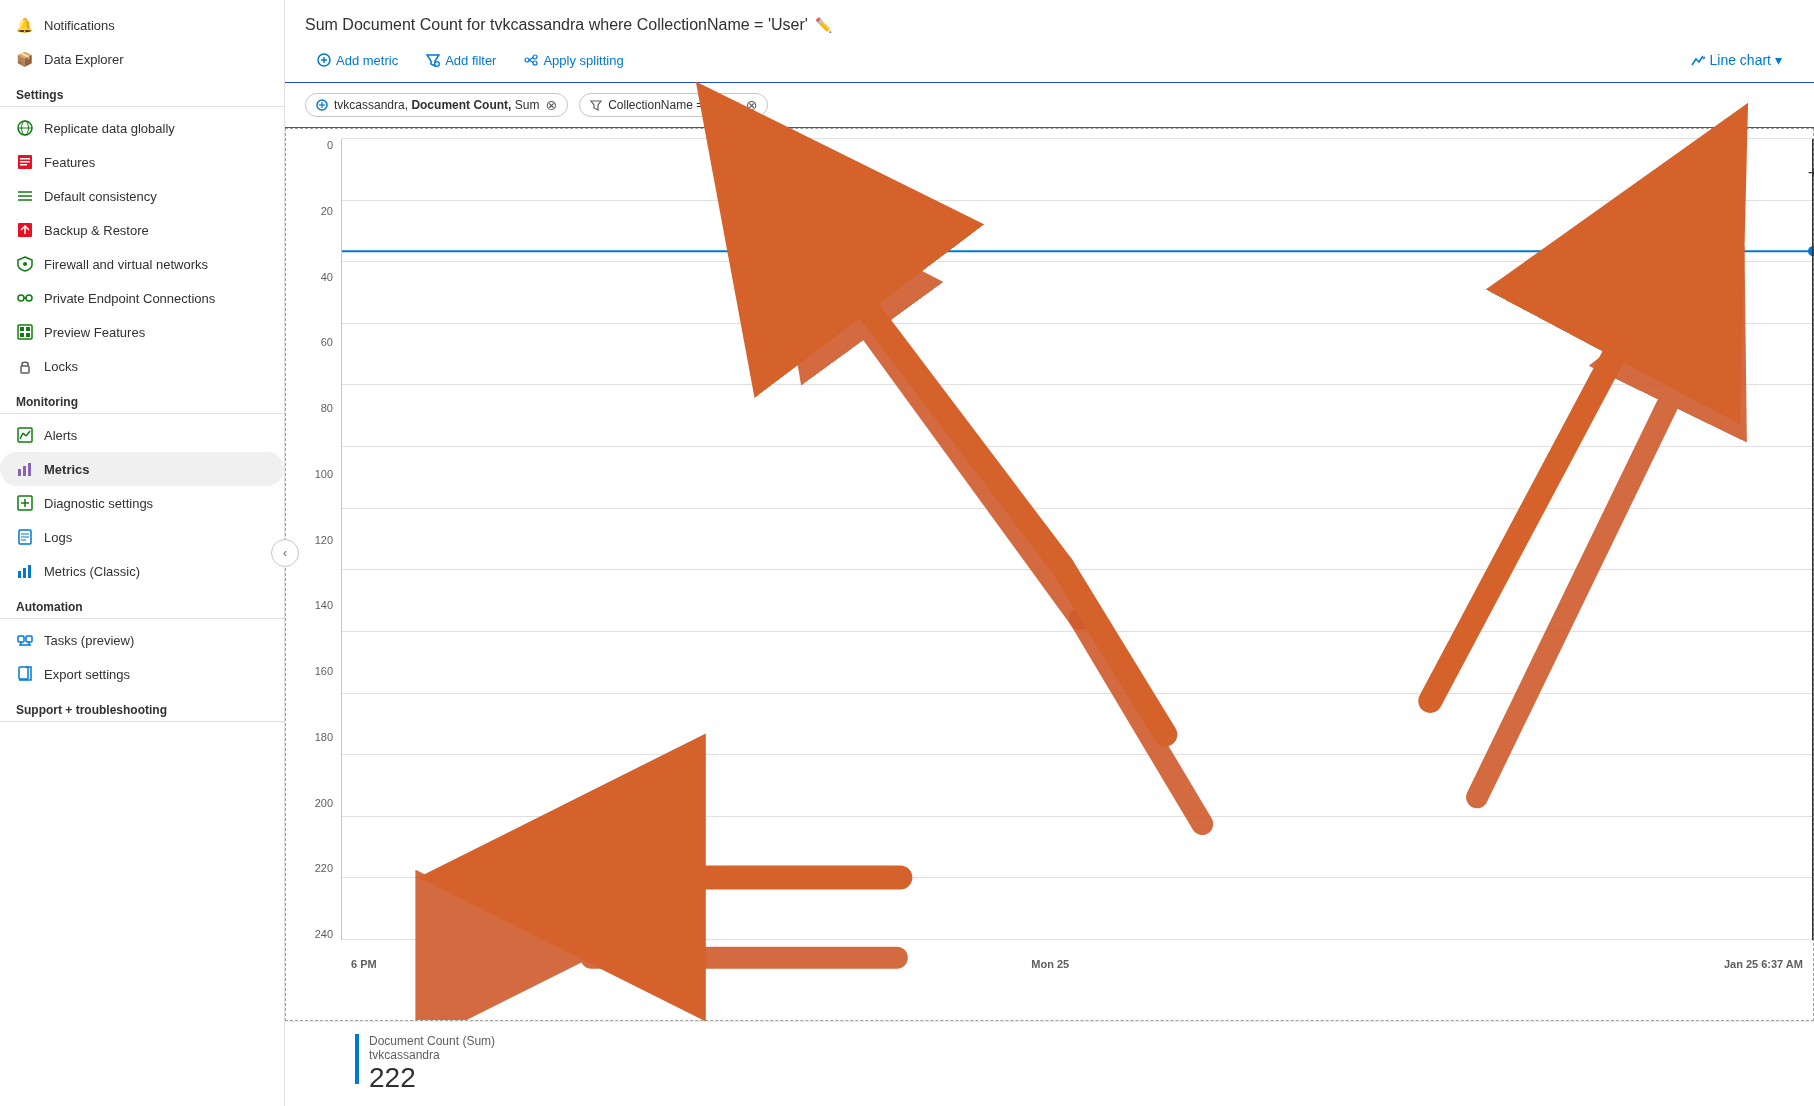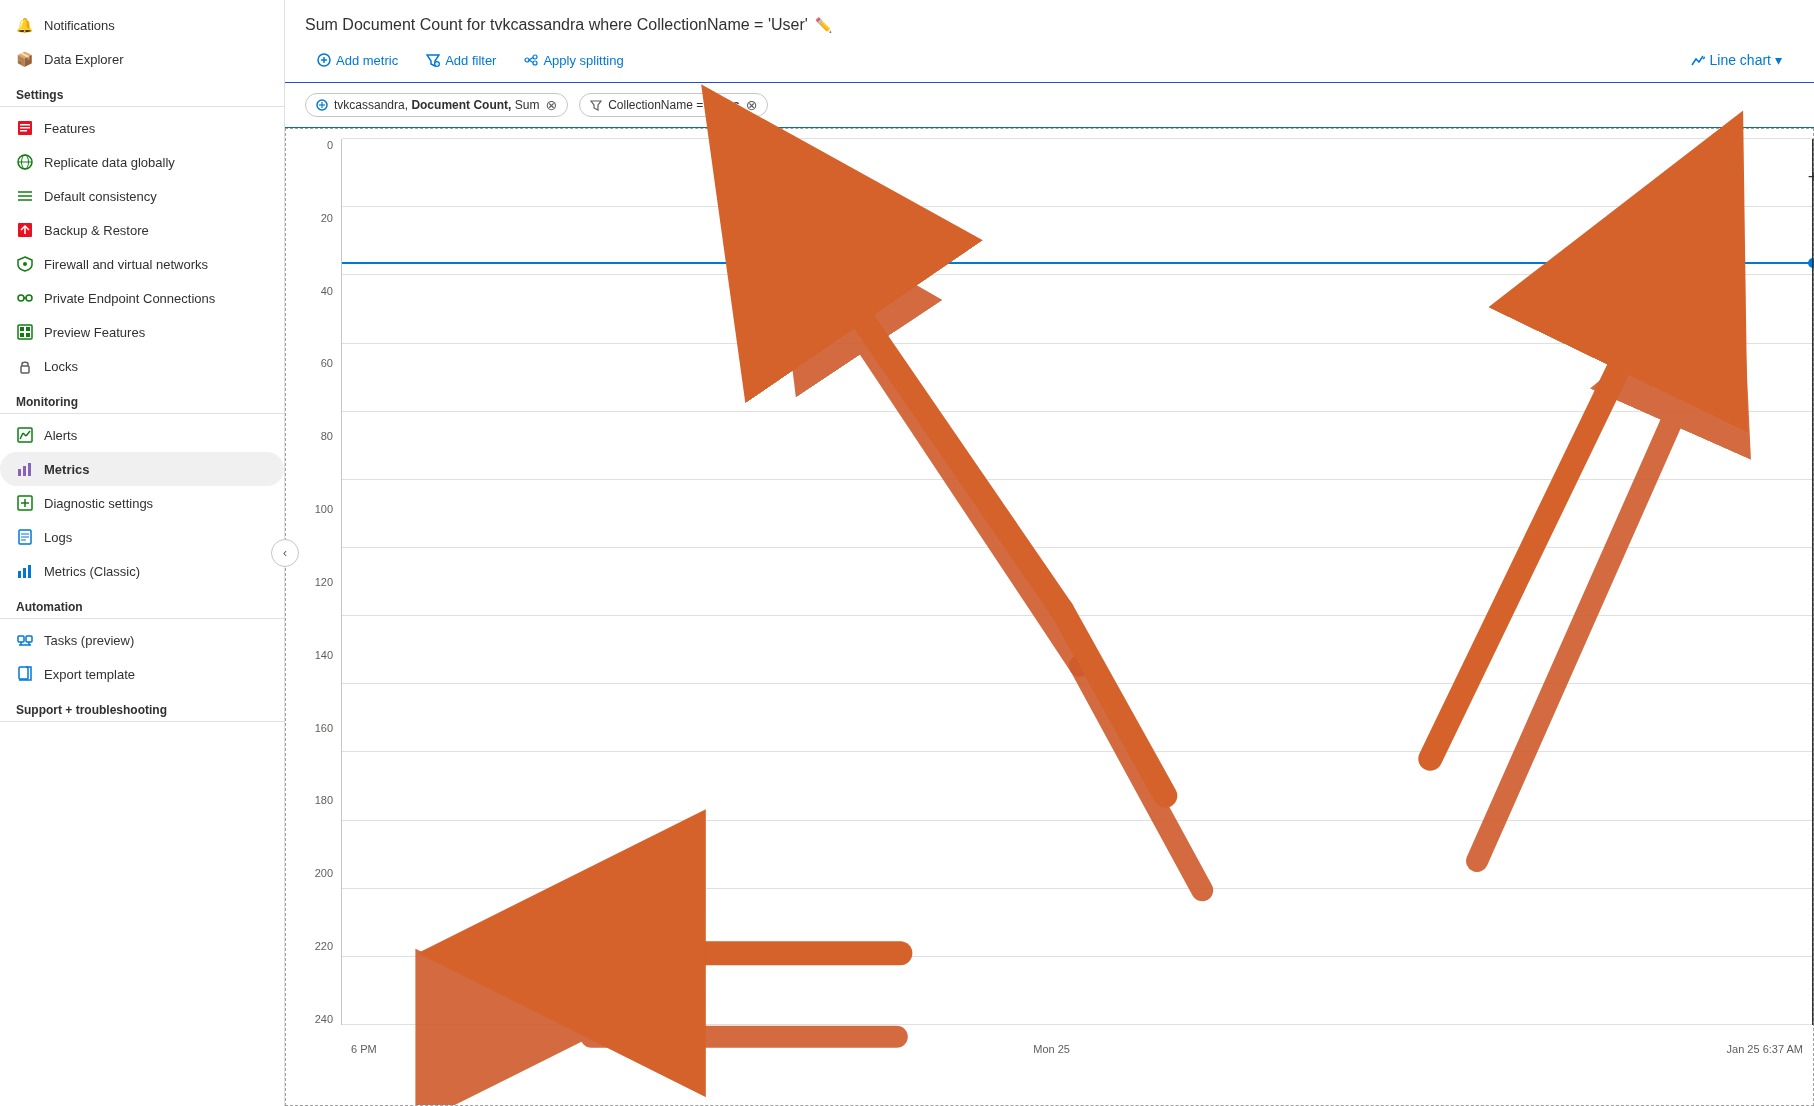--- a/index.html
+++ b/index.html
@@ -212,20 +212,21 @@
     .x-axis {
       position: absolute;
       left: 55px;
       right: 0;
       bottom: 50px;
       display: flex;
       justify-content: space-between;
       padding: 0 20px;
       color: #605e5c;
       font-size: 11px;
+      font-weight: bold;
     }
 
     
     .icon-blue { color: #0078d4; }
     .icon-green { color: #107c10; }
     .icon-purple { color: #8764b8; }
     .icon-gray { color: #605e5c; }
     .icon-red { color: #e81123; }
   </style>
 </head>
@@ -237,39 +238,39 @@
     <span class="sidebar-icon">🔔</span>
     <span>Notifications</span>
   </div>
   <div class="sidebar-item">
     <span class="sidebar-icon">📦</span>
     <span>Data Explorer</span>
   </div>
 
   <div class="sidebar-section-label">Settings</div>
   <div class="sidebar-item">
+    <span class="sidebar-icon icon-green">
+      <svg width="16" height="16" viewBox="0 0 16 16">
+          <circle cx="8" cy="8" r="7" fill="none" stroke="#107c10" stroke-width="1.5"></circle>
+          <ellipse cx="8" cy="8" rx="3.5" ry="7" fill="none" stroke="#107c10" stroke-width="1"></ellipse>
+          <line x1="1" y1="8" x2="15" y2="8" stroke="#107c10" stroke-width="1"></line>
+        </svg>
+    </span>
+    <span>Replicate data globally</span>
+  </div>
+  <div class="sidebar-item">
     <span class="sidebar-icon icon-red">
       <svg width="16" height="16" viewBox="0 0 16 16">
           <rect x="1" y="1" width="14" height="14" rx="1" fill="#e81123"></rect>
           <rect x="3" y="4" width="10" height="1.5" fill="#fff"></rect>
           <rect x="3" y="7" width="10" height="1.5" fill="#fff"></rect>
           <rect x="3" y="10" width="7" height="1.5" fill="#fff"></rect>
         </svg>
     </span>
     <span>Features</span>
-  </div>
-  <div class="sidebar-item">
-    <span class="sidebar-icon icon-green">
-      <svg width="16" height="16" viewBox="0 0 16 16">
-          <circle cx="8" cy="8" r="7" fill="none" stroke="#107c10" stroke-width="1.5"></circle>
-          <ellipse cx="8" cy="8" rx="3.5" ry="7" fill="none" stroke="#107c10" stroke-width="1"></ellipse>
-          <line x1="1" y1="8" x2="15" y2="8" stroke="#107c10" stroke-width="1"></line>
-        </svg>
-    </span>
-    <span>Replicate data globally</span>
   </div>
   <div class="sidebar-item">
     <span class="sidebar-icon icon-green">
       <svg width="16" height="16" viewBox="0 0 16 16">
           <line x1="1" y1="4" x2="15" y2="4" stroke="#107c10" stroke-width="1.5"></line>
           <line x1="1" y1="8" x2="15" y2="8" stroke="#107c10" stroke-width="1.5"></line>
           <line x1="1" y1="12" x2="15" y2="12" stroke="#107c10" stroke-width="1.5"></line>
         </svg>
     </span>
     <span>Default consistency</span>
@@ -392,21 +393,21 @@
     </span>
     <span>Tasks (preview)</span>
   </div>
   <div class="sidebar-item">
     <span class="sidebar-icon icon-blue">
       <svg width="16" height="16" viewBox="0 0 16 16">
           <rect x="2" y="1" width="9" height="12" rx="1" fill="none" stroke="#0078d4" stroke-width="1.5"></rect>
           <polyline points="9,1 14,1 14,14 2,14" fill="none" stroke="#0078d4" stroke-width="1.5"></polyline>
         </svg>
     </span>
-    <span>Export template</span>
+    <span>Export settings</span>
   </div>
 
   <div class="sidebar-section-label">Support + troubleshooting</div>
 </div>
 
 <div style="position: relative; width: 0; z-index: 10;">
   <div class="collapse-btn">‹</div>
 </div>
 
 <div class="main">
@@ -571,14 +572,22 @@
 
       <line x1="49%" y1="52%" x2="56%" y2="72%" stroke="#d4622a" stroke-width="24" stroke-linecap="round"></line>
 
       <line x1="74%" y1="68%" x2="91%" y2="12%" stroke="#d4622a" stroke-width="24" stroke-linecap="round" marker-end="url(#arr1)"></line>
 
       <line x1="38%" y1="89%" x2="15%" y2="89%" stroke="#d4622a" stroke-width="24" stroke-linecap="round" marker-end="url(#arr2)"></line>
     </svg>
 
   </div>
 
+  <div class="chart-legend" style="padding: 12px 20px 12px 70px; border-top: 1px solid #edebe9; display:flex; align-items:flex-start; gap:10px; background:#fff;">
+    <div class="legend-color-bar"></div>
+    <div>
+      <div class="legend-text">Document Count (Sum)</div>
+      <div class="legend-text">tvkcassandra</div>
+      <div class="legend-value">222</div>
+    </div>
+  </div>
 
 </div>
 
 </body></html>

